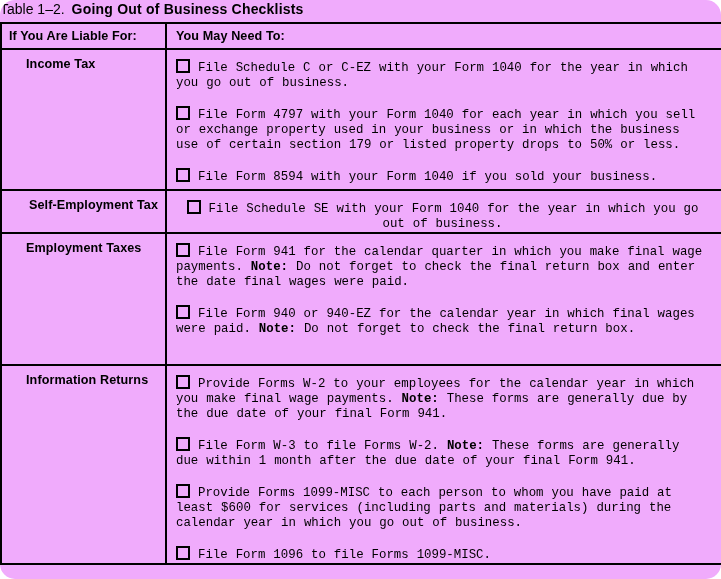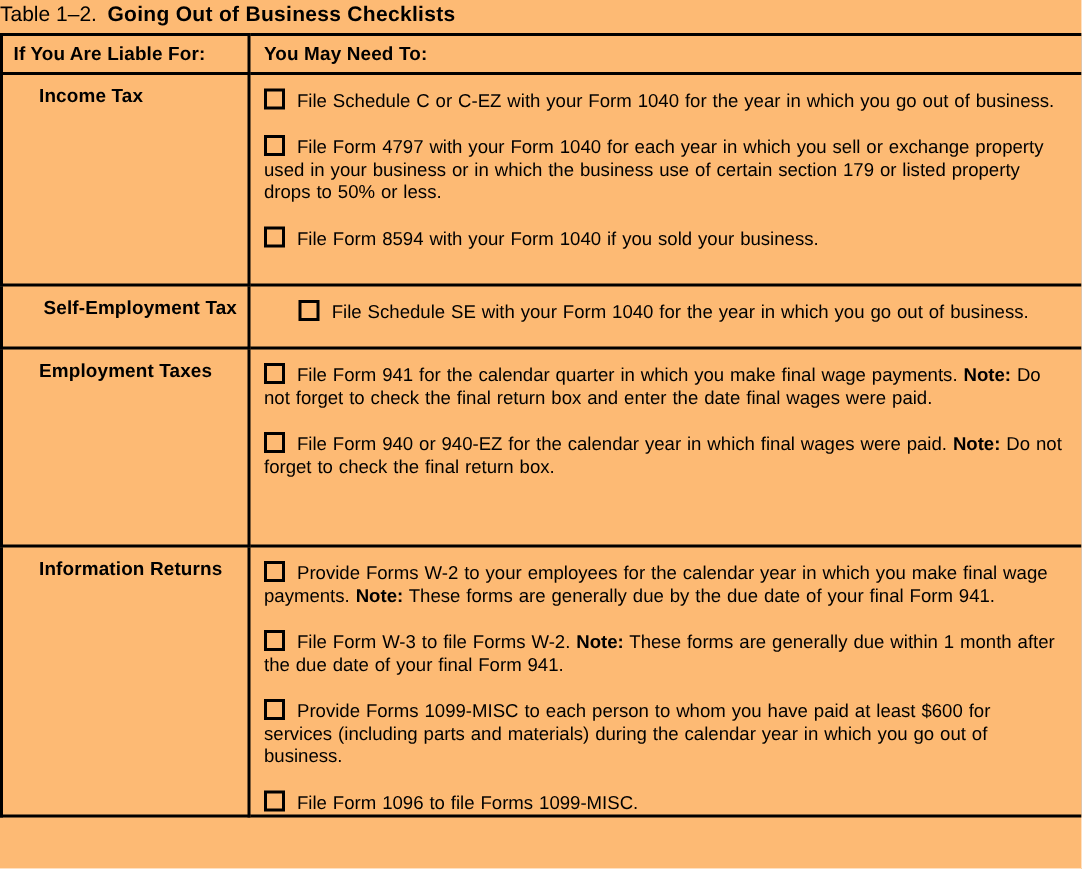--- a/index.html
+++ b/index.html
@@ -6,22 +6,23 @@
     margin: 0;
     padding: 0;
     background: #ffffff;
     color: #000000;
     font-family: "Liberation Sans", sans-serif;
   }
   .page {
     position: relative;
     width: 721px;
     height: 579px;
-    background: #fdba74;
+    background: #f0abfc;
     overflow: hidden;
+    border-radius: 15px;
   }
   
   .title-block {
     padding-top: 1px;
   }
   .title-line {
     font-size: 14px;
     line-height: 16px;
     white-space: nowrap;
   }
@@ -76,20 +77,21 @@
     font-size: 12.6px;
     font-weight: bold;
     padding: 7px 4px 0 24px;
     letter-spacing: 0.1px;
   }
   td.items-cell {
     font-size: 12.4px;
     padding: 9px 12px 0 9px;
     line-height: 15px;
     word-spacing: 0.5px;
+    font-family: Liberation Mono, monospace;
   }
   tr.row-0 td { height: 141px; }
   tr.row-1 td { height: 42px; text-align: center;  }
   tr.row-2 td { height: 132px; }
   tr.row-3 td { height: 180px; }
   .item { margin-bottom: 15px; }
   .item:last-child { margin-bottom: 0; }
   .checkbox {
     display: inline-block;
     width: 10px;

